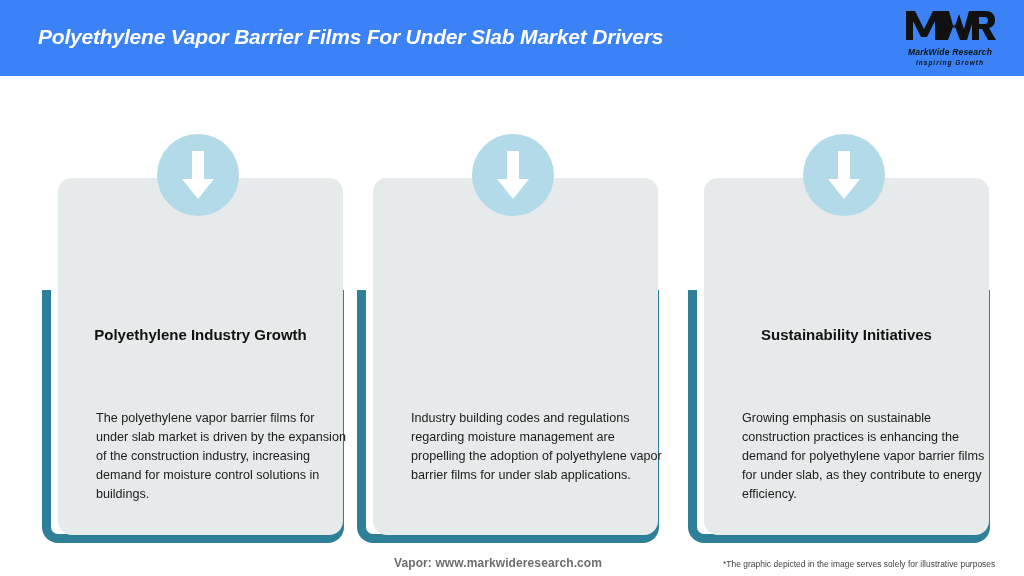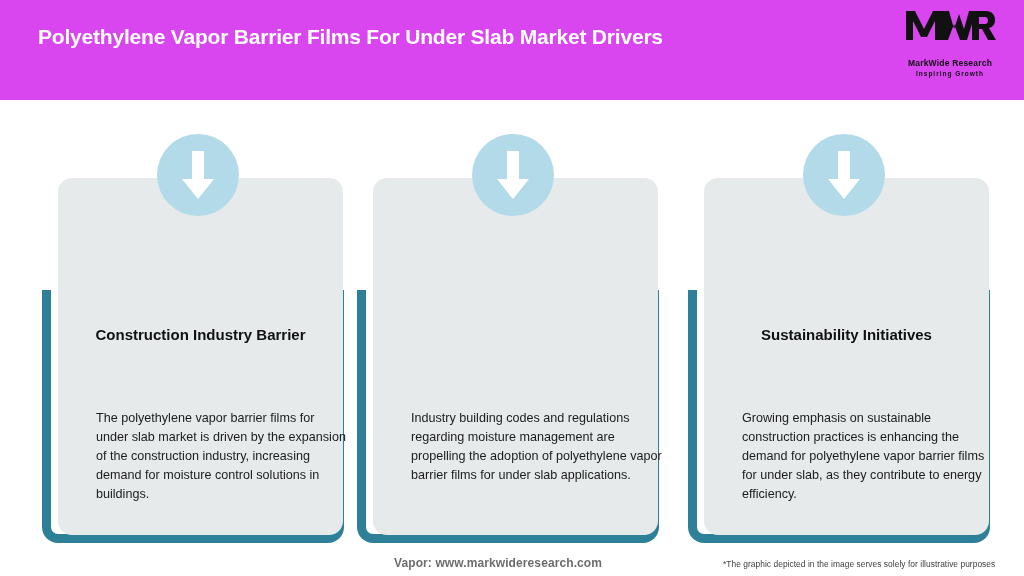--- a/index.html
+++ b/index.html
@@ -17,22 +17,23 @@
     background: #ffffff;
     overflow: hidden;
   }
 
   
   .header {
     position: absolute;
     left: 0;
     top: 0;
     width: 1024px;
-    height: 100px;
-    background: #d946ef;
+    height: 76px;
+    background: #3b82f6;
+    font-style: italic;
   }
   .header-title {
     position: absolute;
     left: 38px;
     top: 24px;
     width: 820px;
     font-size: 21px;
     font-weight: bold;
     color: #ffffff;
     letter-spacing: -0.2px;
@@ -53,21 +54,21 @@
     margin: 0 auto;
     width: 92px;
     height: 34px;
   }
   .logo-name {
     font-size: 8.5px;
     font-weight: bold;
     color: #111111;
     letter-spacing: 0.2px;
     line-height: 11px;
-    margin-top: 16px;
+    margin-top: 5px;
   }
   .logo-tag {
     font-size: 6.5px;
     font-weight: bold;
     color: #111111;
     letter-spacing: 1px;
     line-height: 9px;
   }
 
   
@@ -194,21 +195,21 @@
       <div class="logo-name">MarkWide Research</div>
       <div class="logo-tag">Inspiring Growth</div>
     </div>
   </div>
 
   <div class="cards">
 
     <div class="card-wrap c0">
       <div class="frame"></div>
       <div class="panel">
-        <div class="card-heading">Construction Industry Barrier</div>
+        <div class="card-heading">Polyethylene Industry Growth</div>
         <div class="card-body">The polyethylene vapor barrier films for under slab market is driven by the expansion of the construction industry, increasing demand for moisture control solutions in buildings.</div>
       </div>
       <div class="badge">
         <svg viewBox="0 0 40 52">
           <path d="M14 2 L26 2 L26 30 L36 30 L20 50 L4 30 L14 30 Z" fill="#ffffff"></path>
         </svg>
       </div>
     </div>
 
     <div class="card-wrap c1">

